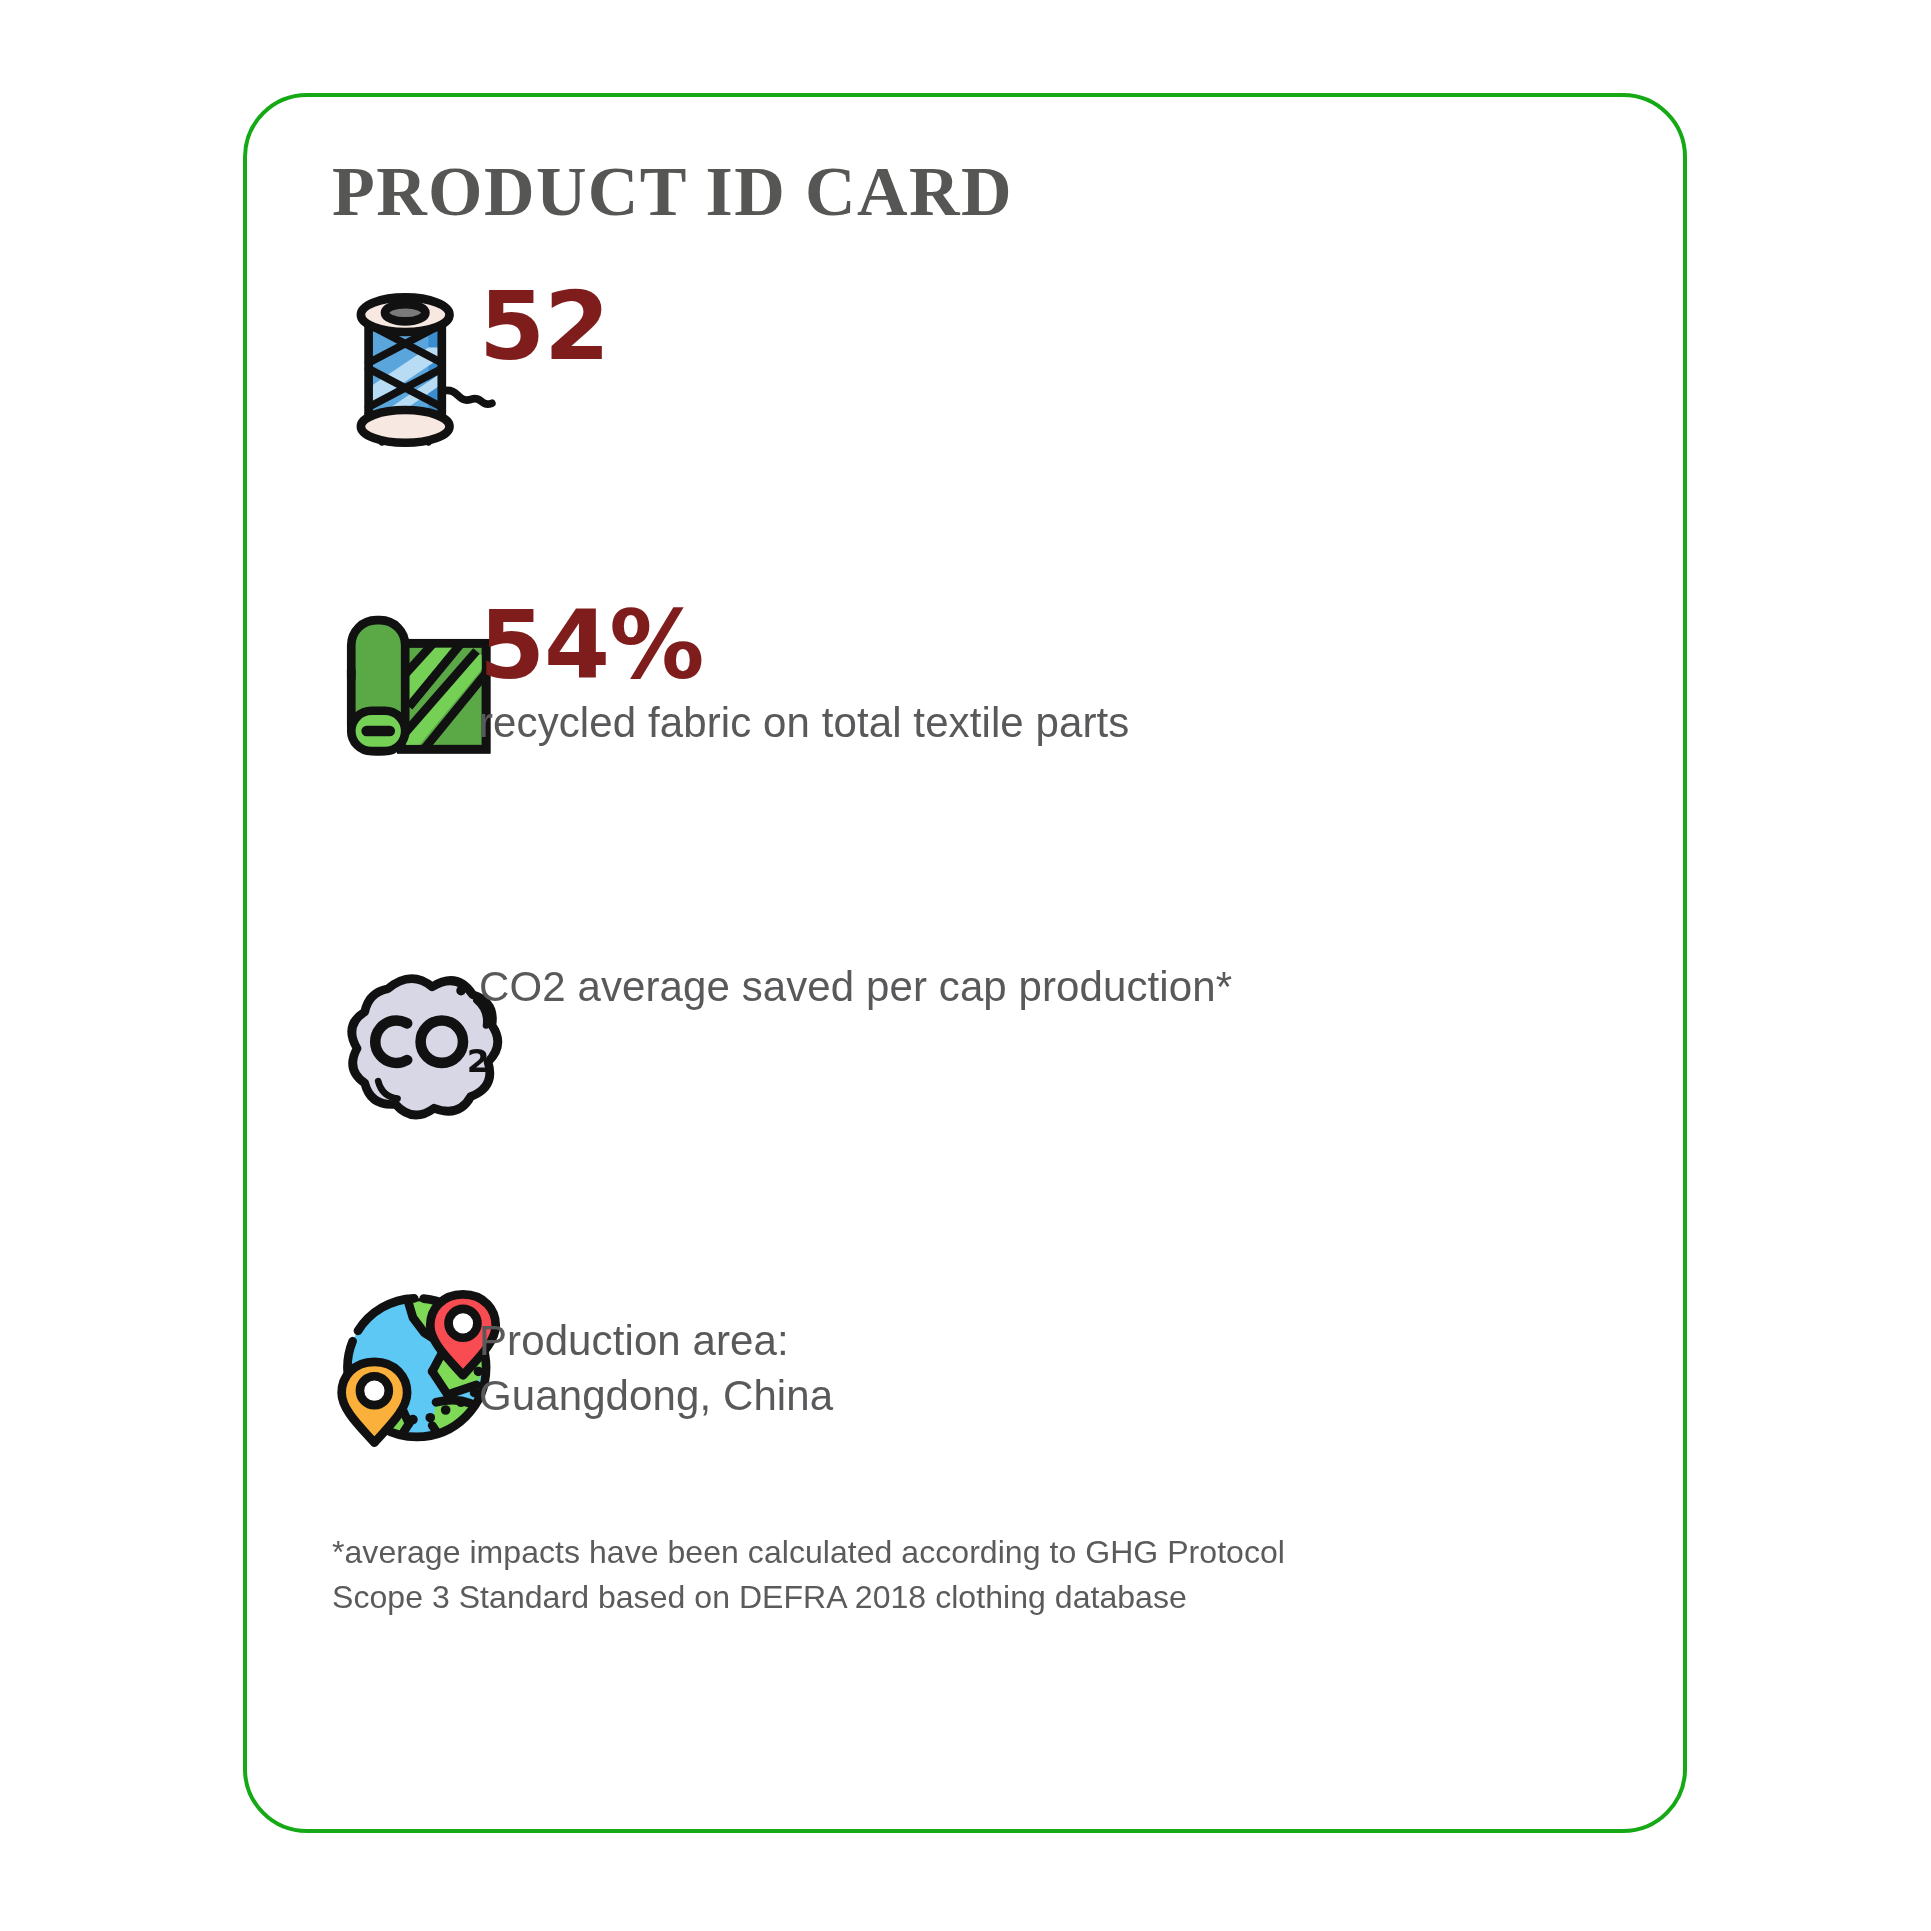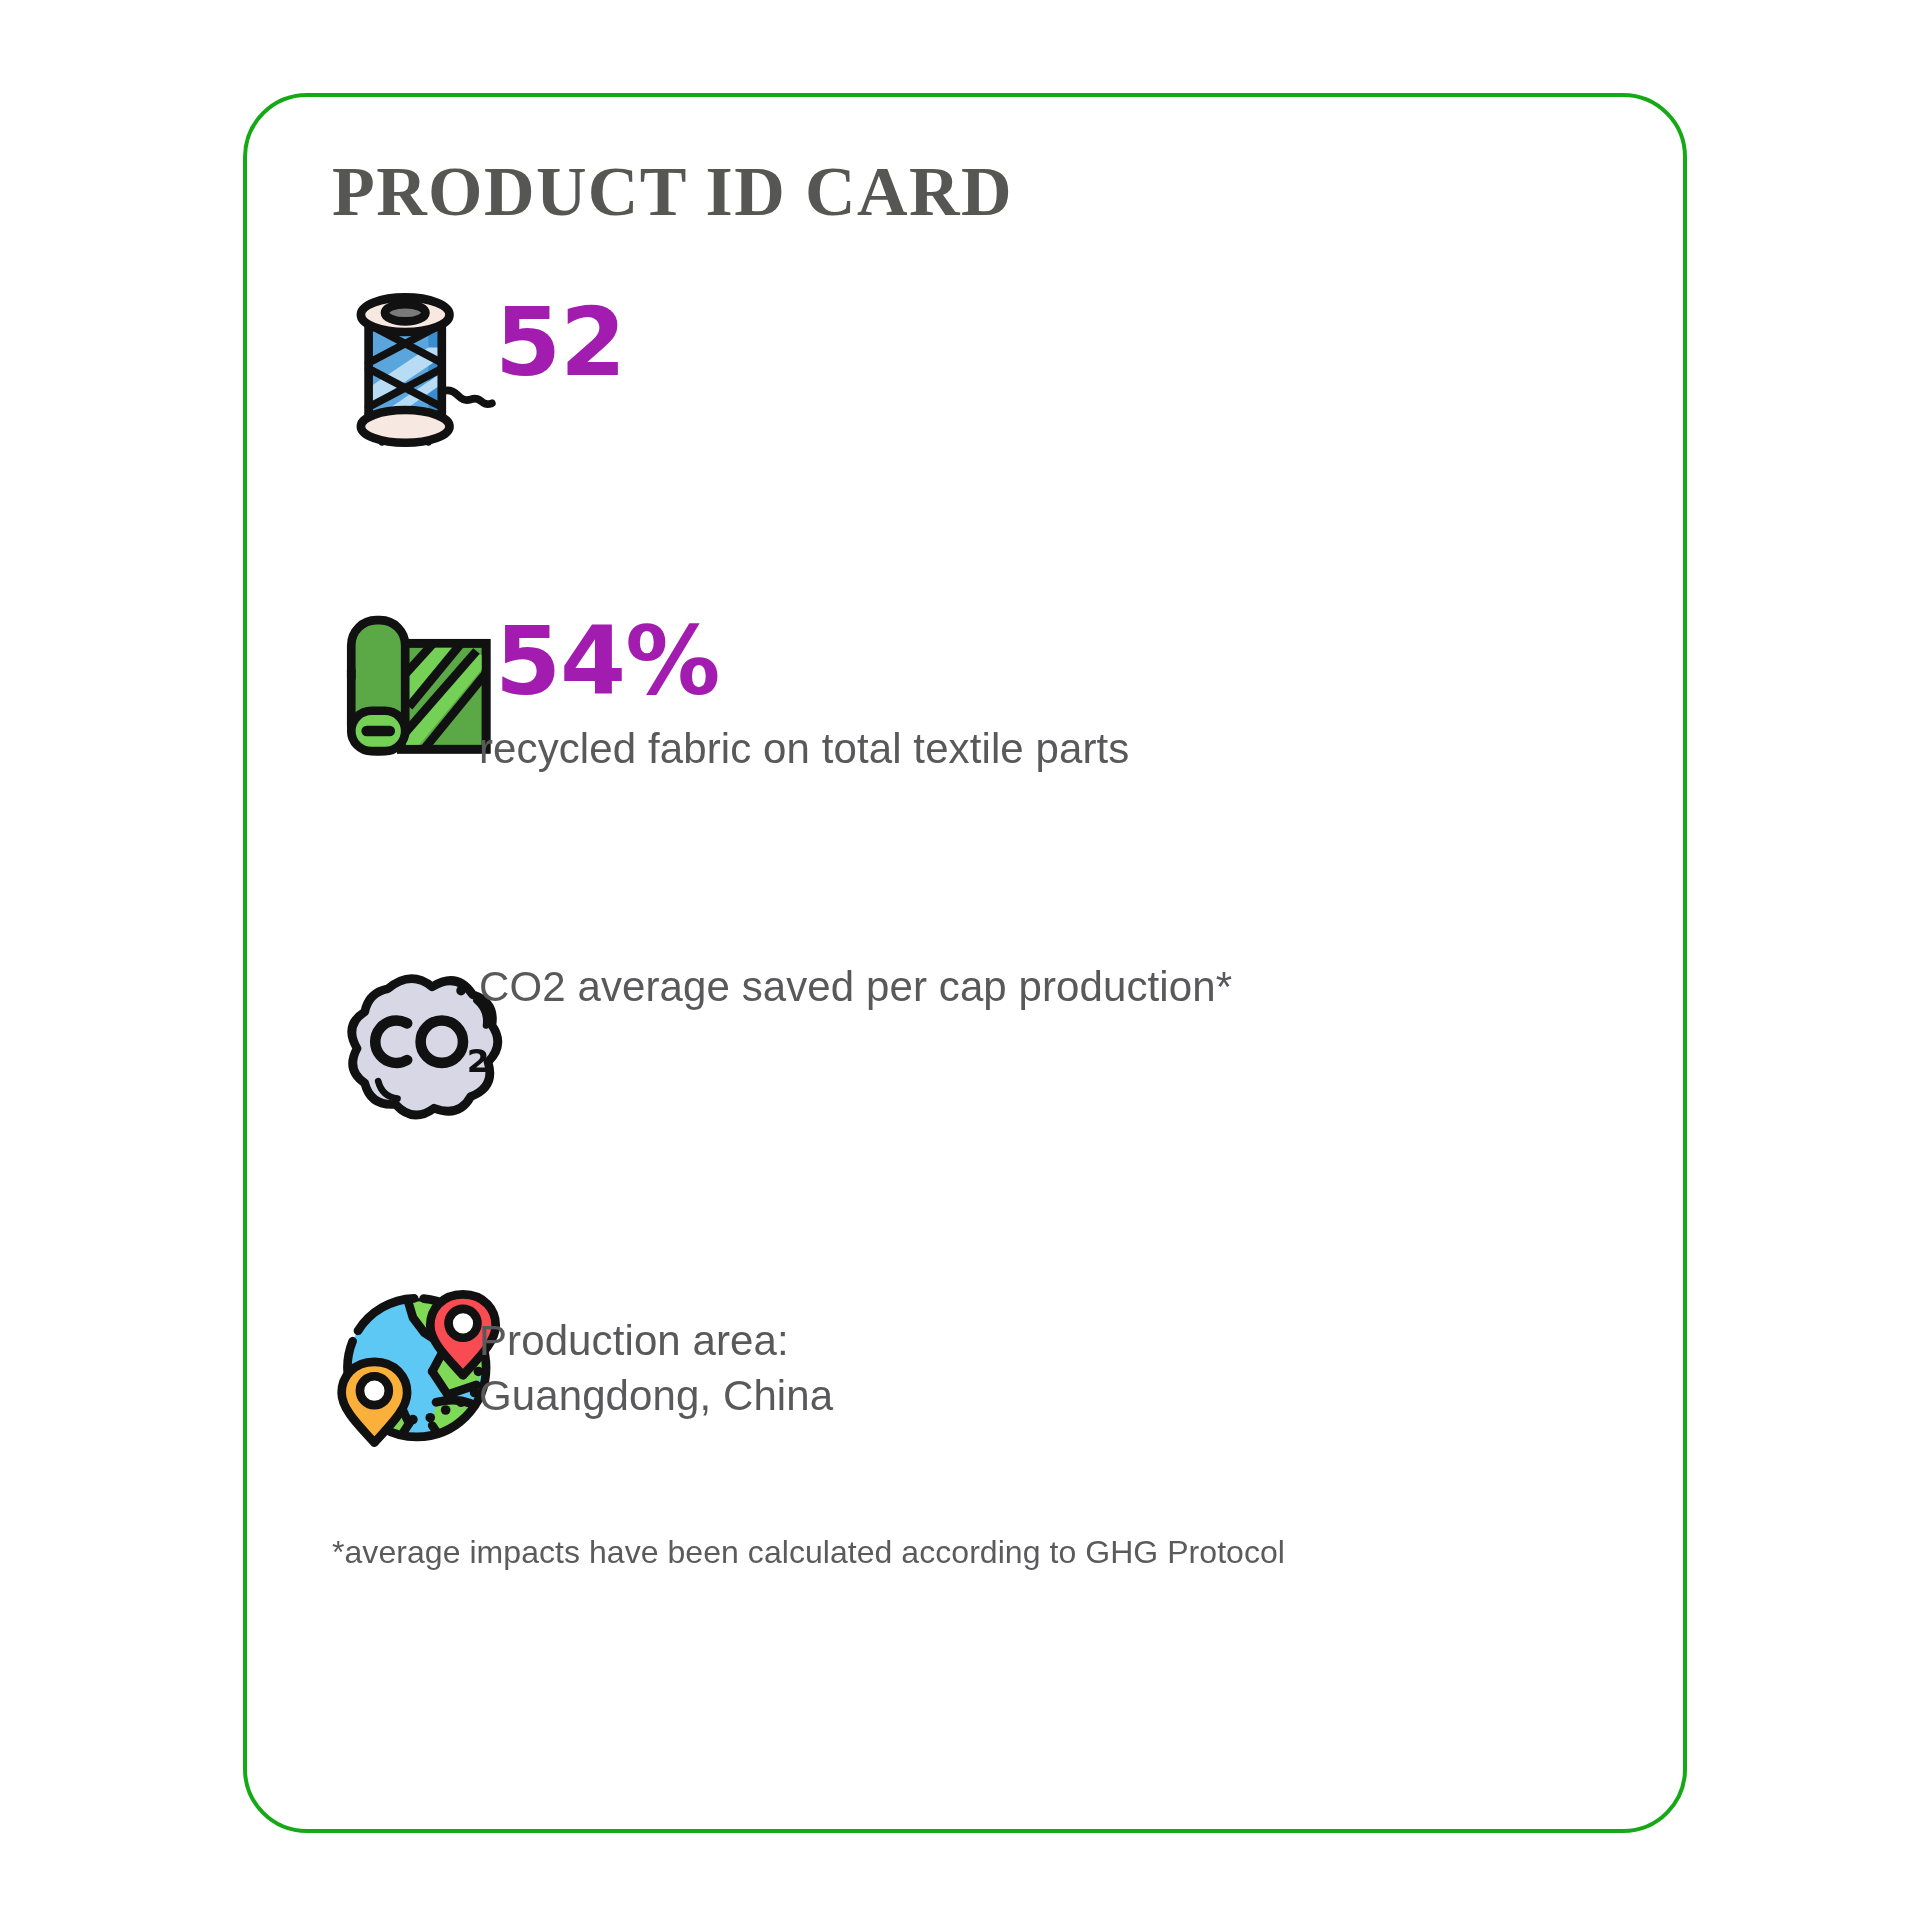--- a/index.html
+++ b/index.html
@@ -83,24 +83,24 @@
     position: absolute;
     left: 232px;
     top: 0;
   }
 
   .stat-value {
     font-family: "DejaVu Sans", sans-serif;
     font-weight: 700;
     font-size: 95px;
     line-height: 0.98;
-    color: #a21caf;
+    color: #7f1d1d;
     letter-spacing: -1px;
     white-space: nowrap;
-    margin: 16px;
+    margin: 0;
   }
 
   .stat-caption {
     font-family: "Liberation Sans", sans-serif;
     font-weight: 400;
     font-size: 42px;
     line-height: 1.18;
     color: #59595b;
     white-space: nowrap;
     margin: 5.8px 0 0 0;
@@ -292,18 +292,19 @@
           <div class="row-text" style="top: 35px;">
             <div class="plain-caption">Production area:</div>
             <div class="plain-caption">Guangdong, China</div>
           </div>
         </div>
 
       </div>
 
       <div class="footnote">
         <div>*average impacts have been calculated according to GHG Protocol</div>
+        <div>Scope 3 Standard based on DEFRA 2018 clothing database</div>
       </div>
 
     </div>
   </div>
 </div>
 
 
 </body></html>

